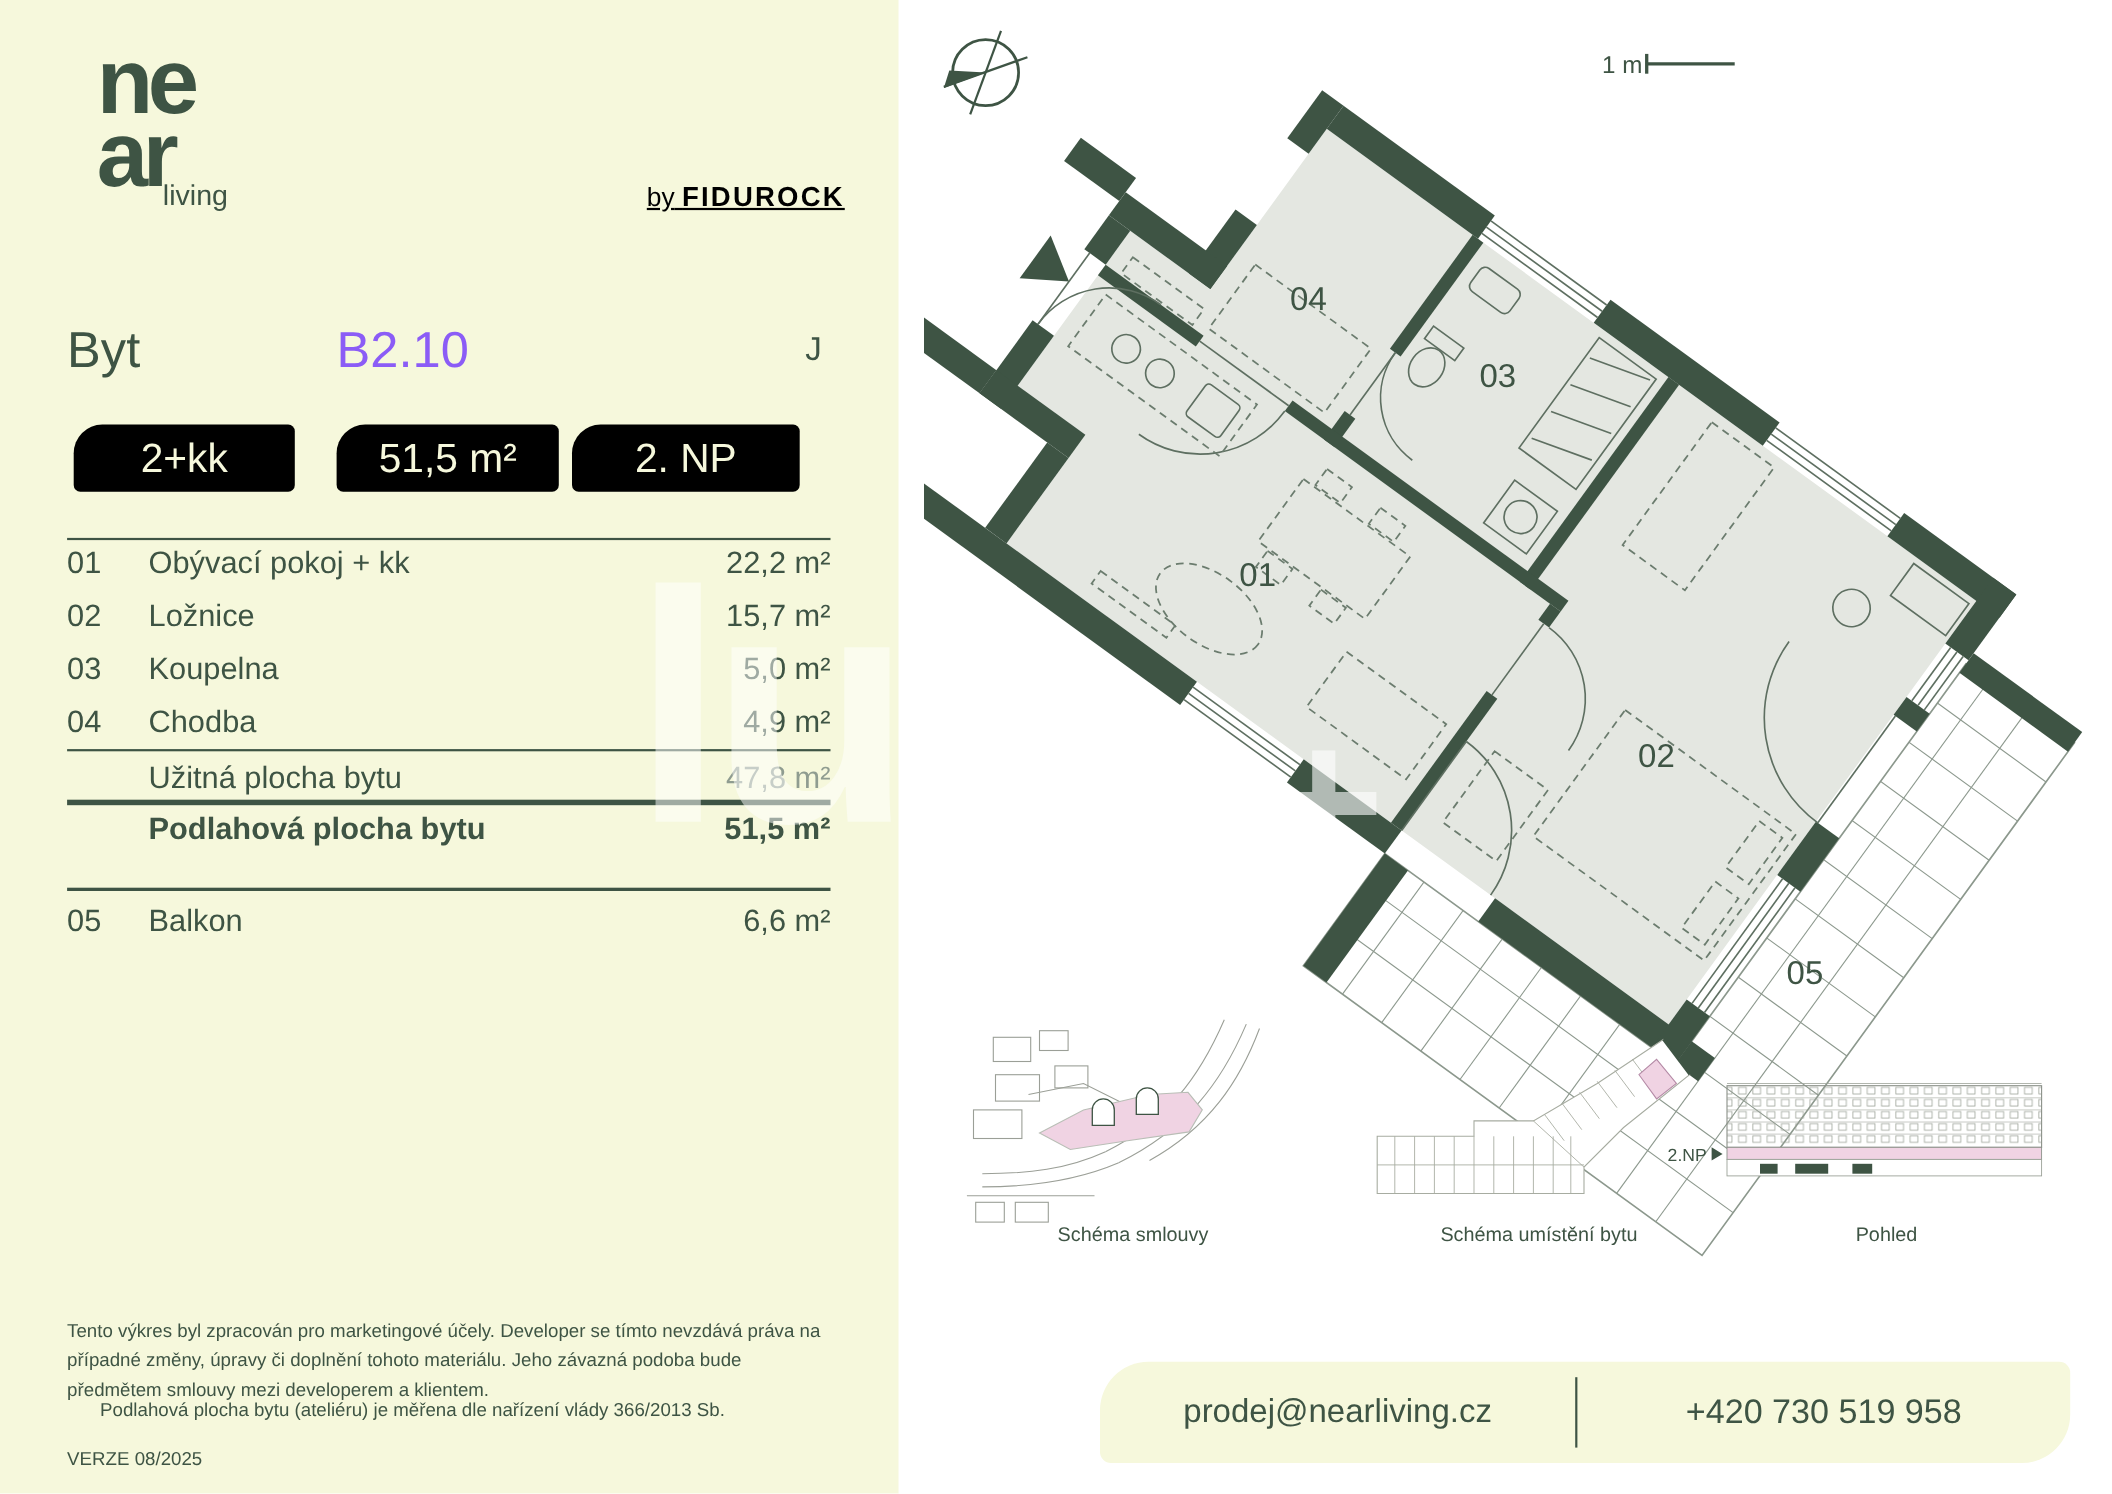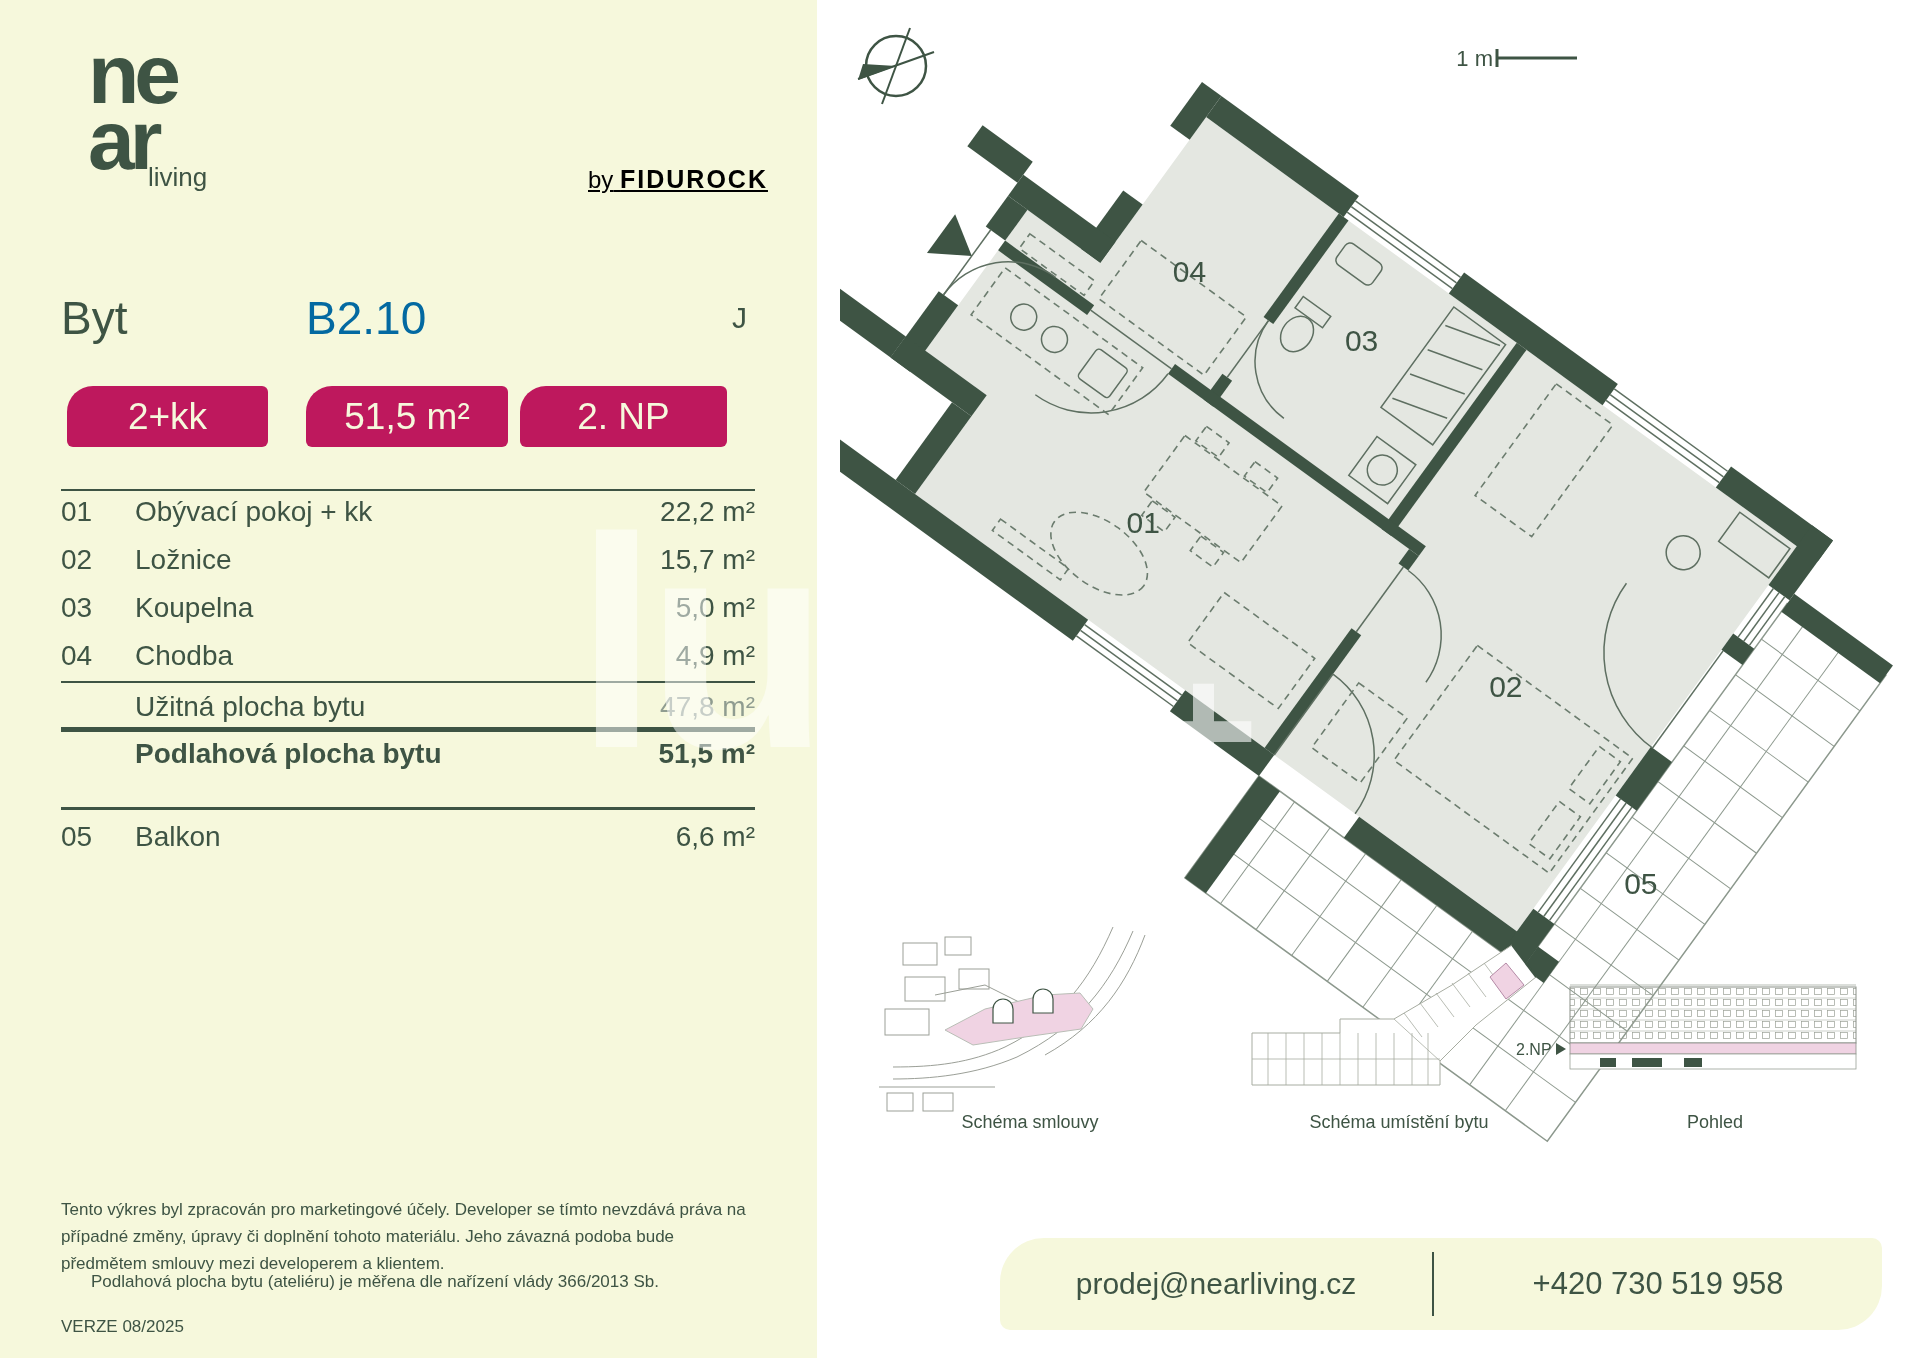--- a/index.html
+++ b/index.html
@@ -8,24 +8,24 @@
   .left-panel{position:absolute;left:0;top:0;width:817px;height:1358px;background:#F6F8DC;}
   .right-panel{position:absolute;left:817px;top:0;width:1103px;height:1358px;background:#ffffff;}
   
   .logo{position:absolute;left:88px;top:42px;font-weight:bold;font-size:84px;line-height:0.78;
         letter-spacing:-5px;color:#3E5444;}
   .logo-living{position:absolute;left:148px;top:162px;font-size:26px;letter-spacing:0;color:#3E5444;font-weight:normal;}
   .byline{position:absolute;left:588px;top:165px;font-size:24px;color:#000000;text-decoration:underline;}
   .byline b{letter-spacing:2px;font-size:25px;}
   
   .h-type{position:absolute;left:61px;top:291px;font-size:46px;color:#3E5444;}
-  .h-num{position:absolute;left:306px;top:291px;font-size:46px;color:#0369a1;}
+  .h-num{position:absolute;left:306px;top:291px;font-size:46px;color:#8b5cf6;}
   .h-orient{position:absolute;left:732px;top:301px;font-size:30px;color:#3E5444;}
   
-  .badge{position:absolute;top:386px;height:61px;background:#be185d;color:#F6F8DC;
+  .badge{position:absolute;top:386px;height:61px;background:#000000;color:#F6F8DC;
          display:flex;align-items:center;justify-content:center;font-size:37px;
          border-radius:26px 6px 6px 6px;}
   
   .tline{position:absolute;left:61px;width:694px;background:#3E5444;}
   .trow{position:absolute;left:61px;width:694px;display:flex;font-size:28px;color:#3E5444;}
   .trow .num{width:74px;}
   .trow .name{flex:1;}
   .trow .val{margin-left:auto;}
   .muted-val{color:#8f9c90;}
   .boldrow{font-weight:bold;}

